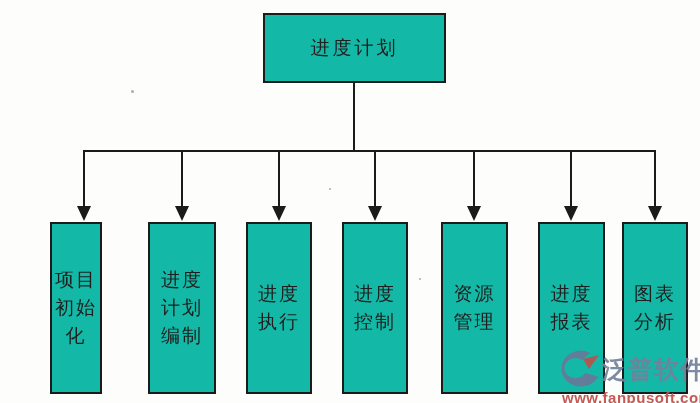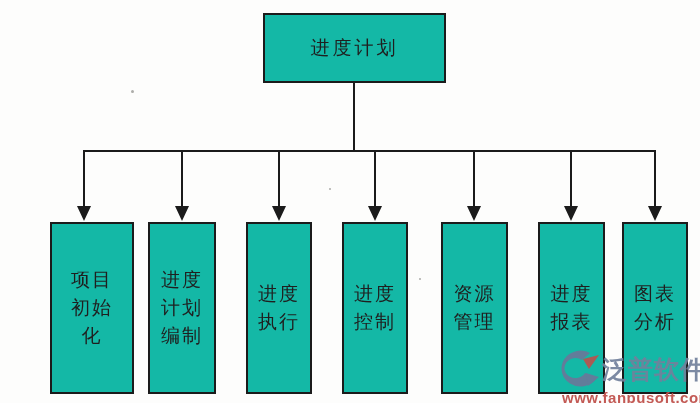--- a/index.html
+++ b/index.html
@@ -54,21 +54,21 @@
     height: 172px;
     font-size: 19px;
     line-height: 28px;
     letter-spacing: 2px;
     font-weight: 500;
   }
   .leaf-label {
     white-space: pre-line;
     display: block;
   }
-  .leaf-1 { left: 50px;  width: 84px; }
+  .leaf-1 { left: 50px;  width: 52px; }
   .leaf-2 { left: 148px; width: 68px; }
   .leaf-3 { left: 246px; width: 66px; }
   .leaf-4 { left: 342px; width: 66px; }
   .leaf-5 { left: 441px; width: 67px; }
   .leaf-6 { left: 538px; width: 67px; }
   .leaf-7 { left: 622px; width: 66px; }
 
   .speck {
     position: absolute;
     width: 3px;

